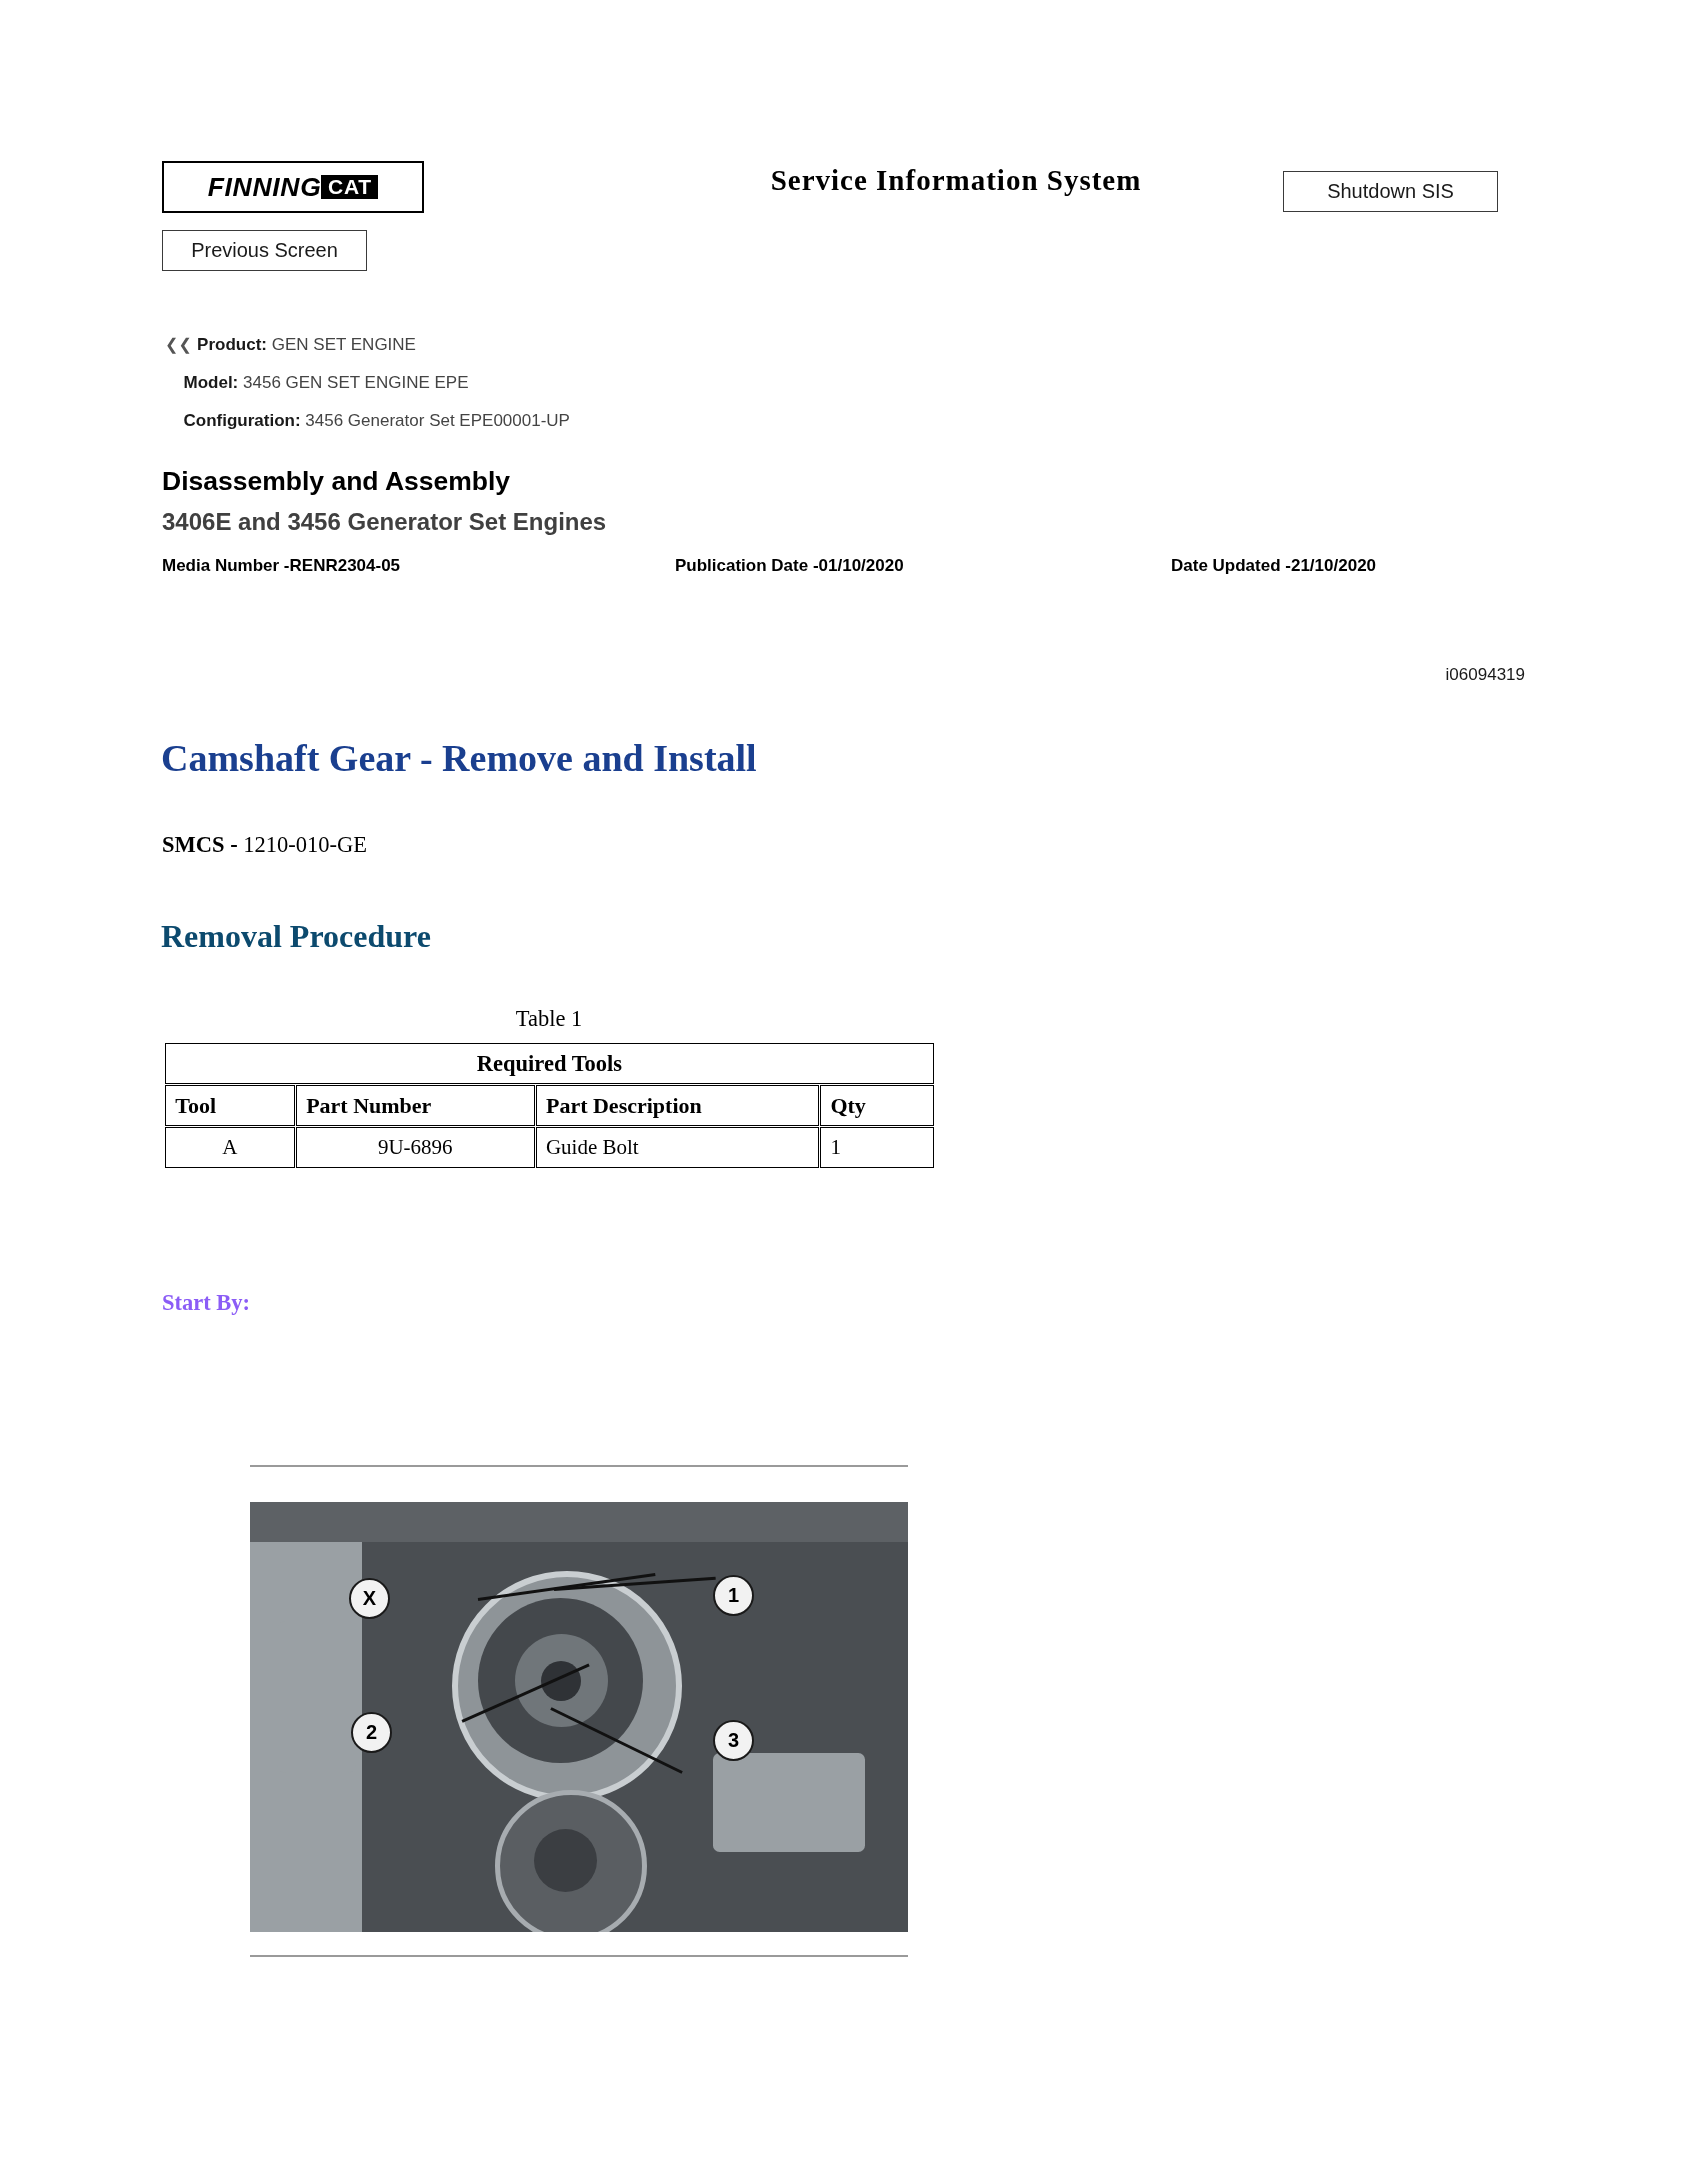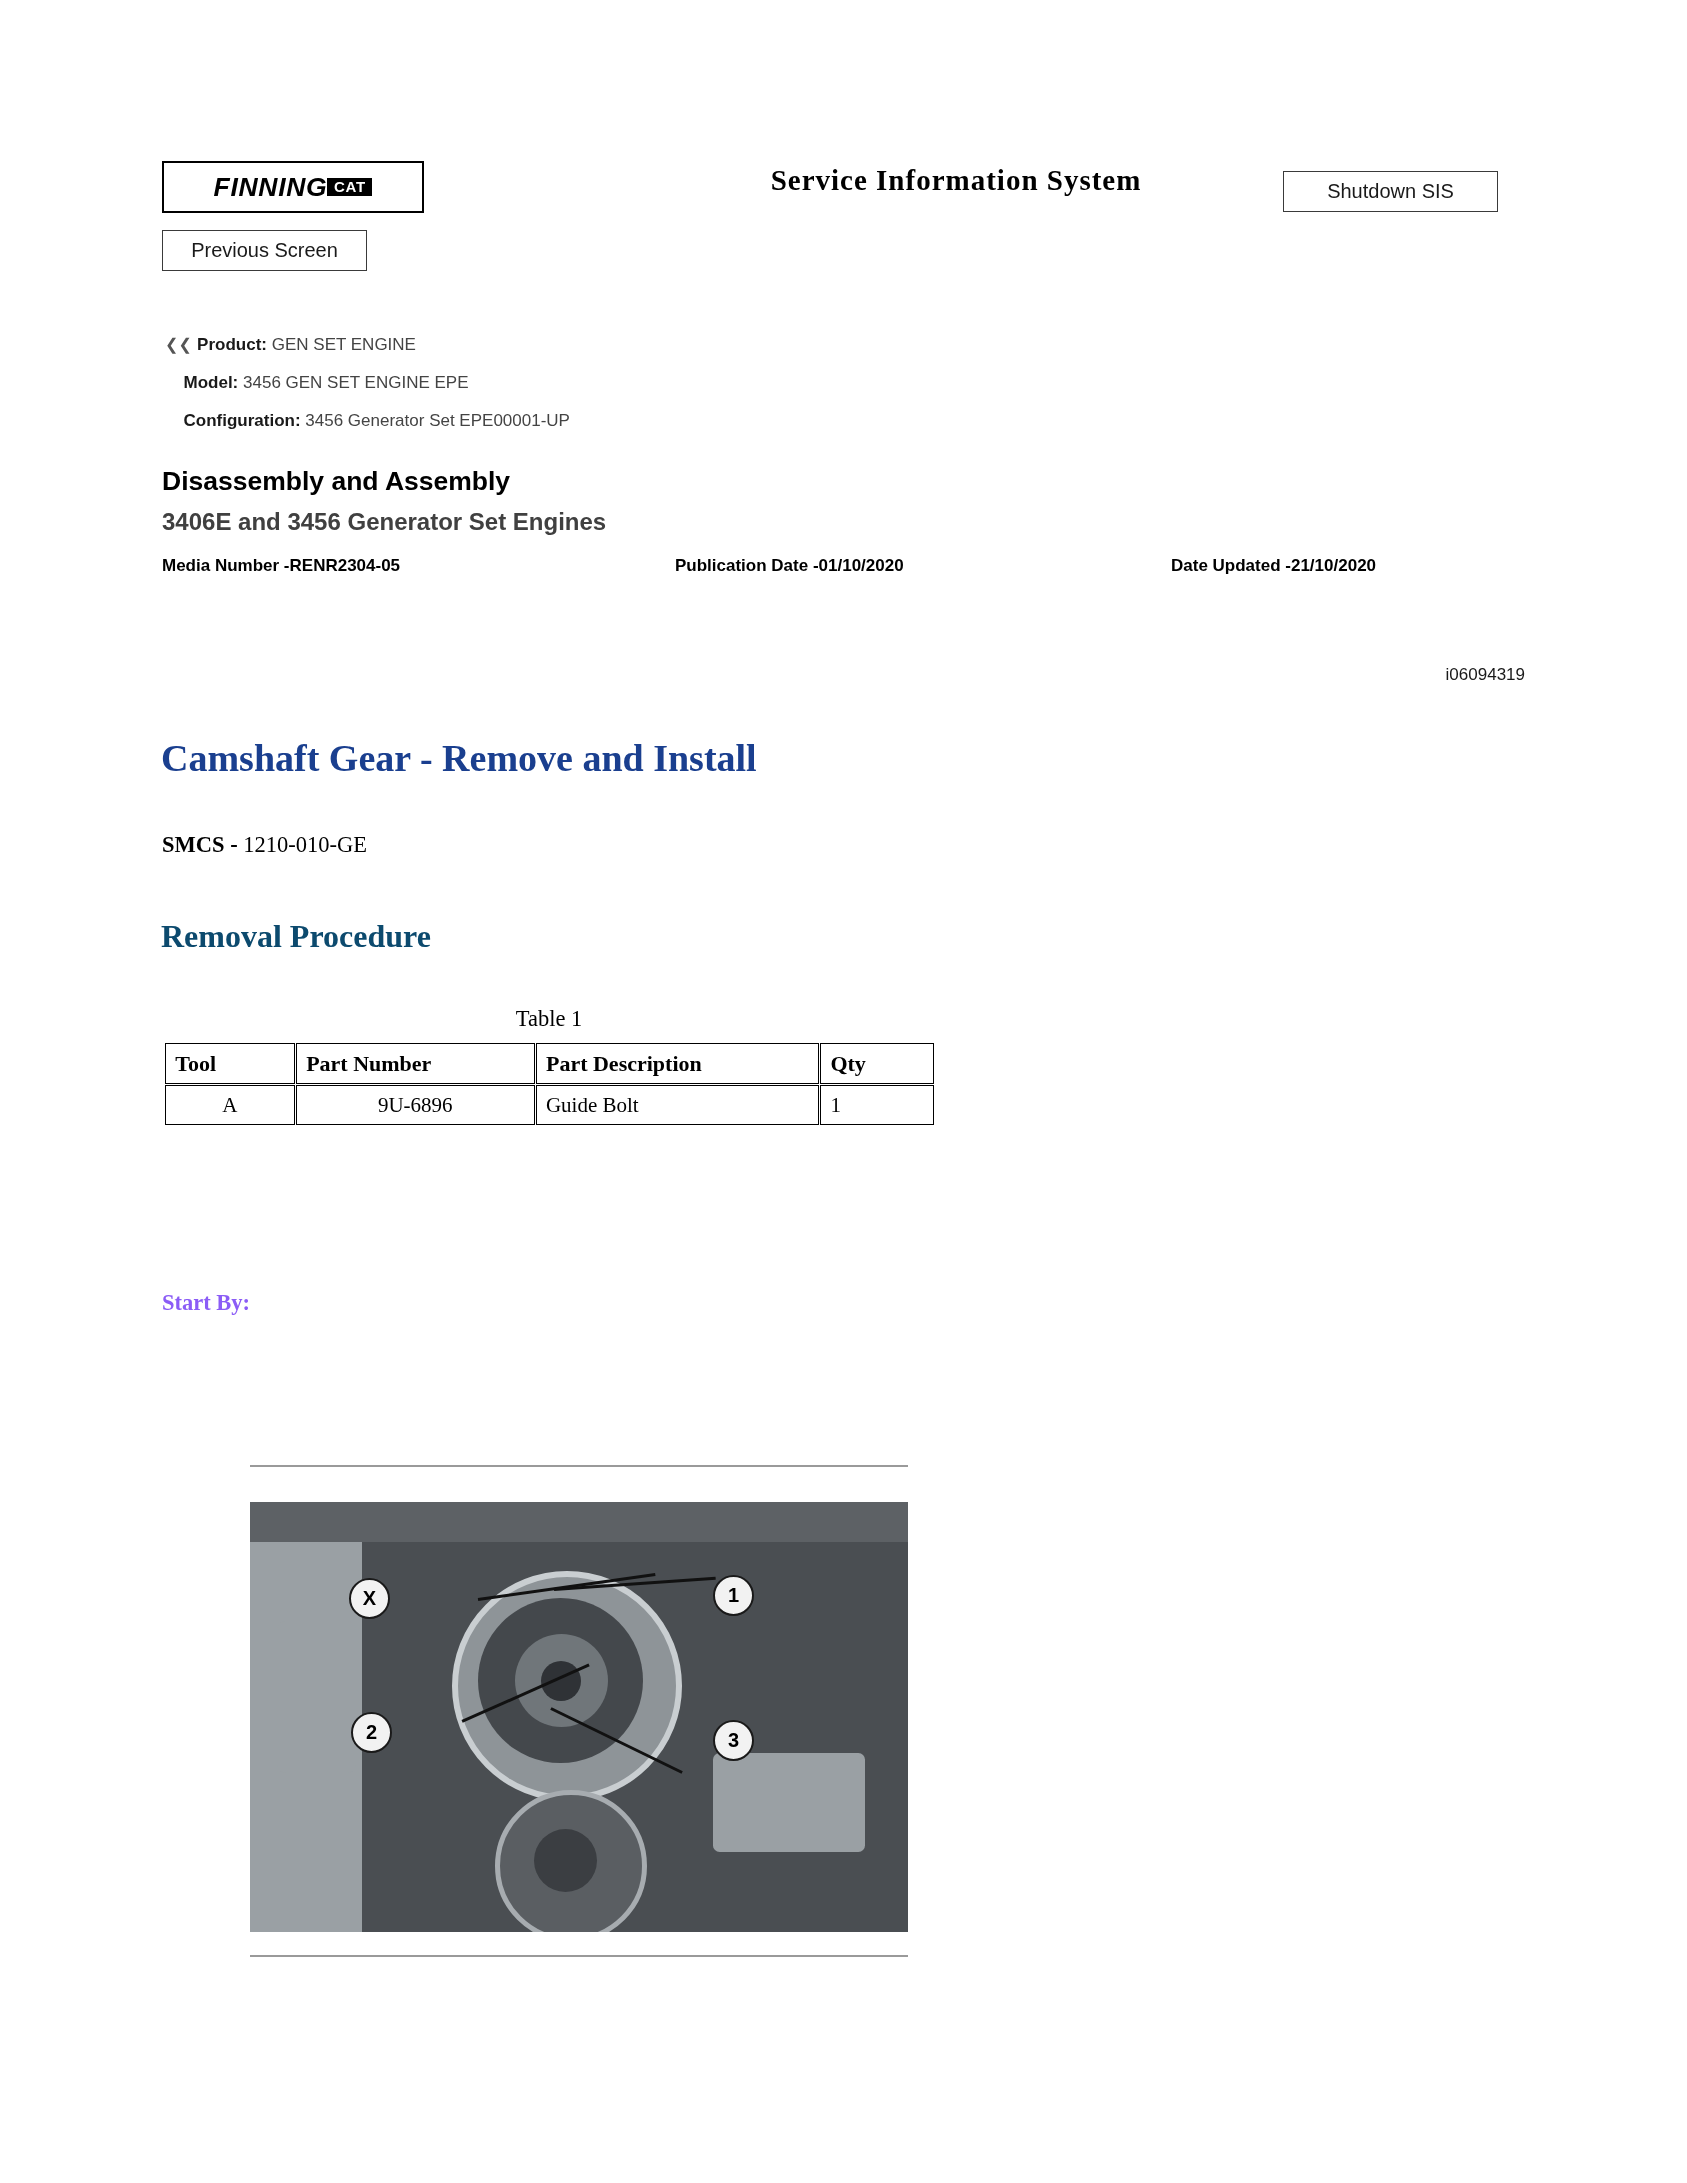--- a/index.html
+++ b/index.html
@@ -46,21 +46,21 @@
     font-style: italic;
     font-size: 26.5px;
     letter-spacing: 0.7px;
     color: #000;
   }
   .logo-cat {
     background: #000;
     color: #fff;
     font-family: "Liberation Sans", sans-serif;
     font-weight: bold;
-    font-size: 15px;
+    font-size: 21px;
     padding: 1.3px 6.6px 2.6px 6.6px;
     line-height: 1;
     letter-spacing: 0.7px;
   }
 
   .sis-title {
     position: absolute;
     left: 668px;
     top: 164px;
     width: 576px;
@@ -354,20 +354,23 @@
     <b>SMCS -</b>
     <span>1210-010-GE</span>
   </div>
 
   <div class="h2-blue">Removal Procedure</div>
 
   <div class="table-caption">Table 1</div>
 
   <table class="tools">
     <tbody>
+        <tr>
+      <th class="head-span" colspan="4">Required Tools</th>
+    </tr>
     <tr>
       <th class="colhead c-tool">Tool</th>
       <th class="colhead c-part">Part Number</th>
       <th class="colhead c-desc">Part Description</th>
       <th class="colhead c-qty">Qty</th>
     </tr>
     <tr>
       <td class="c-tool center">A</td>
       <td class="c-part center">9U-6896</td>
       <td class="c-desc">Guide Bolt</td>

